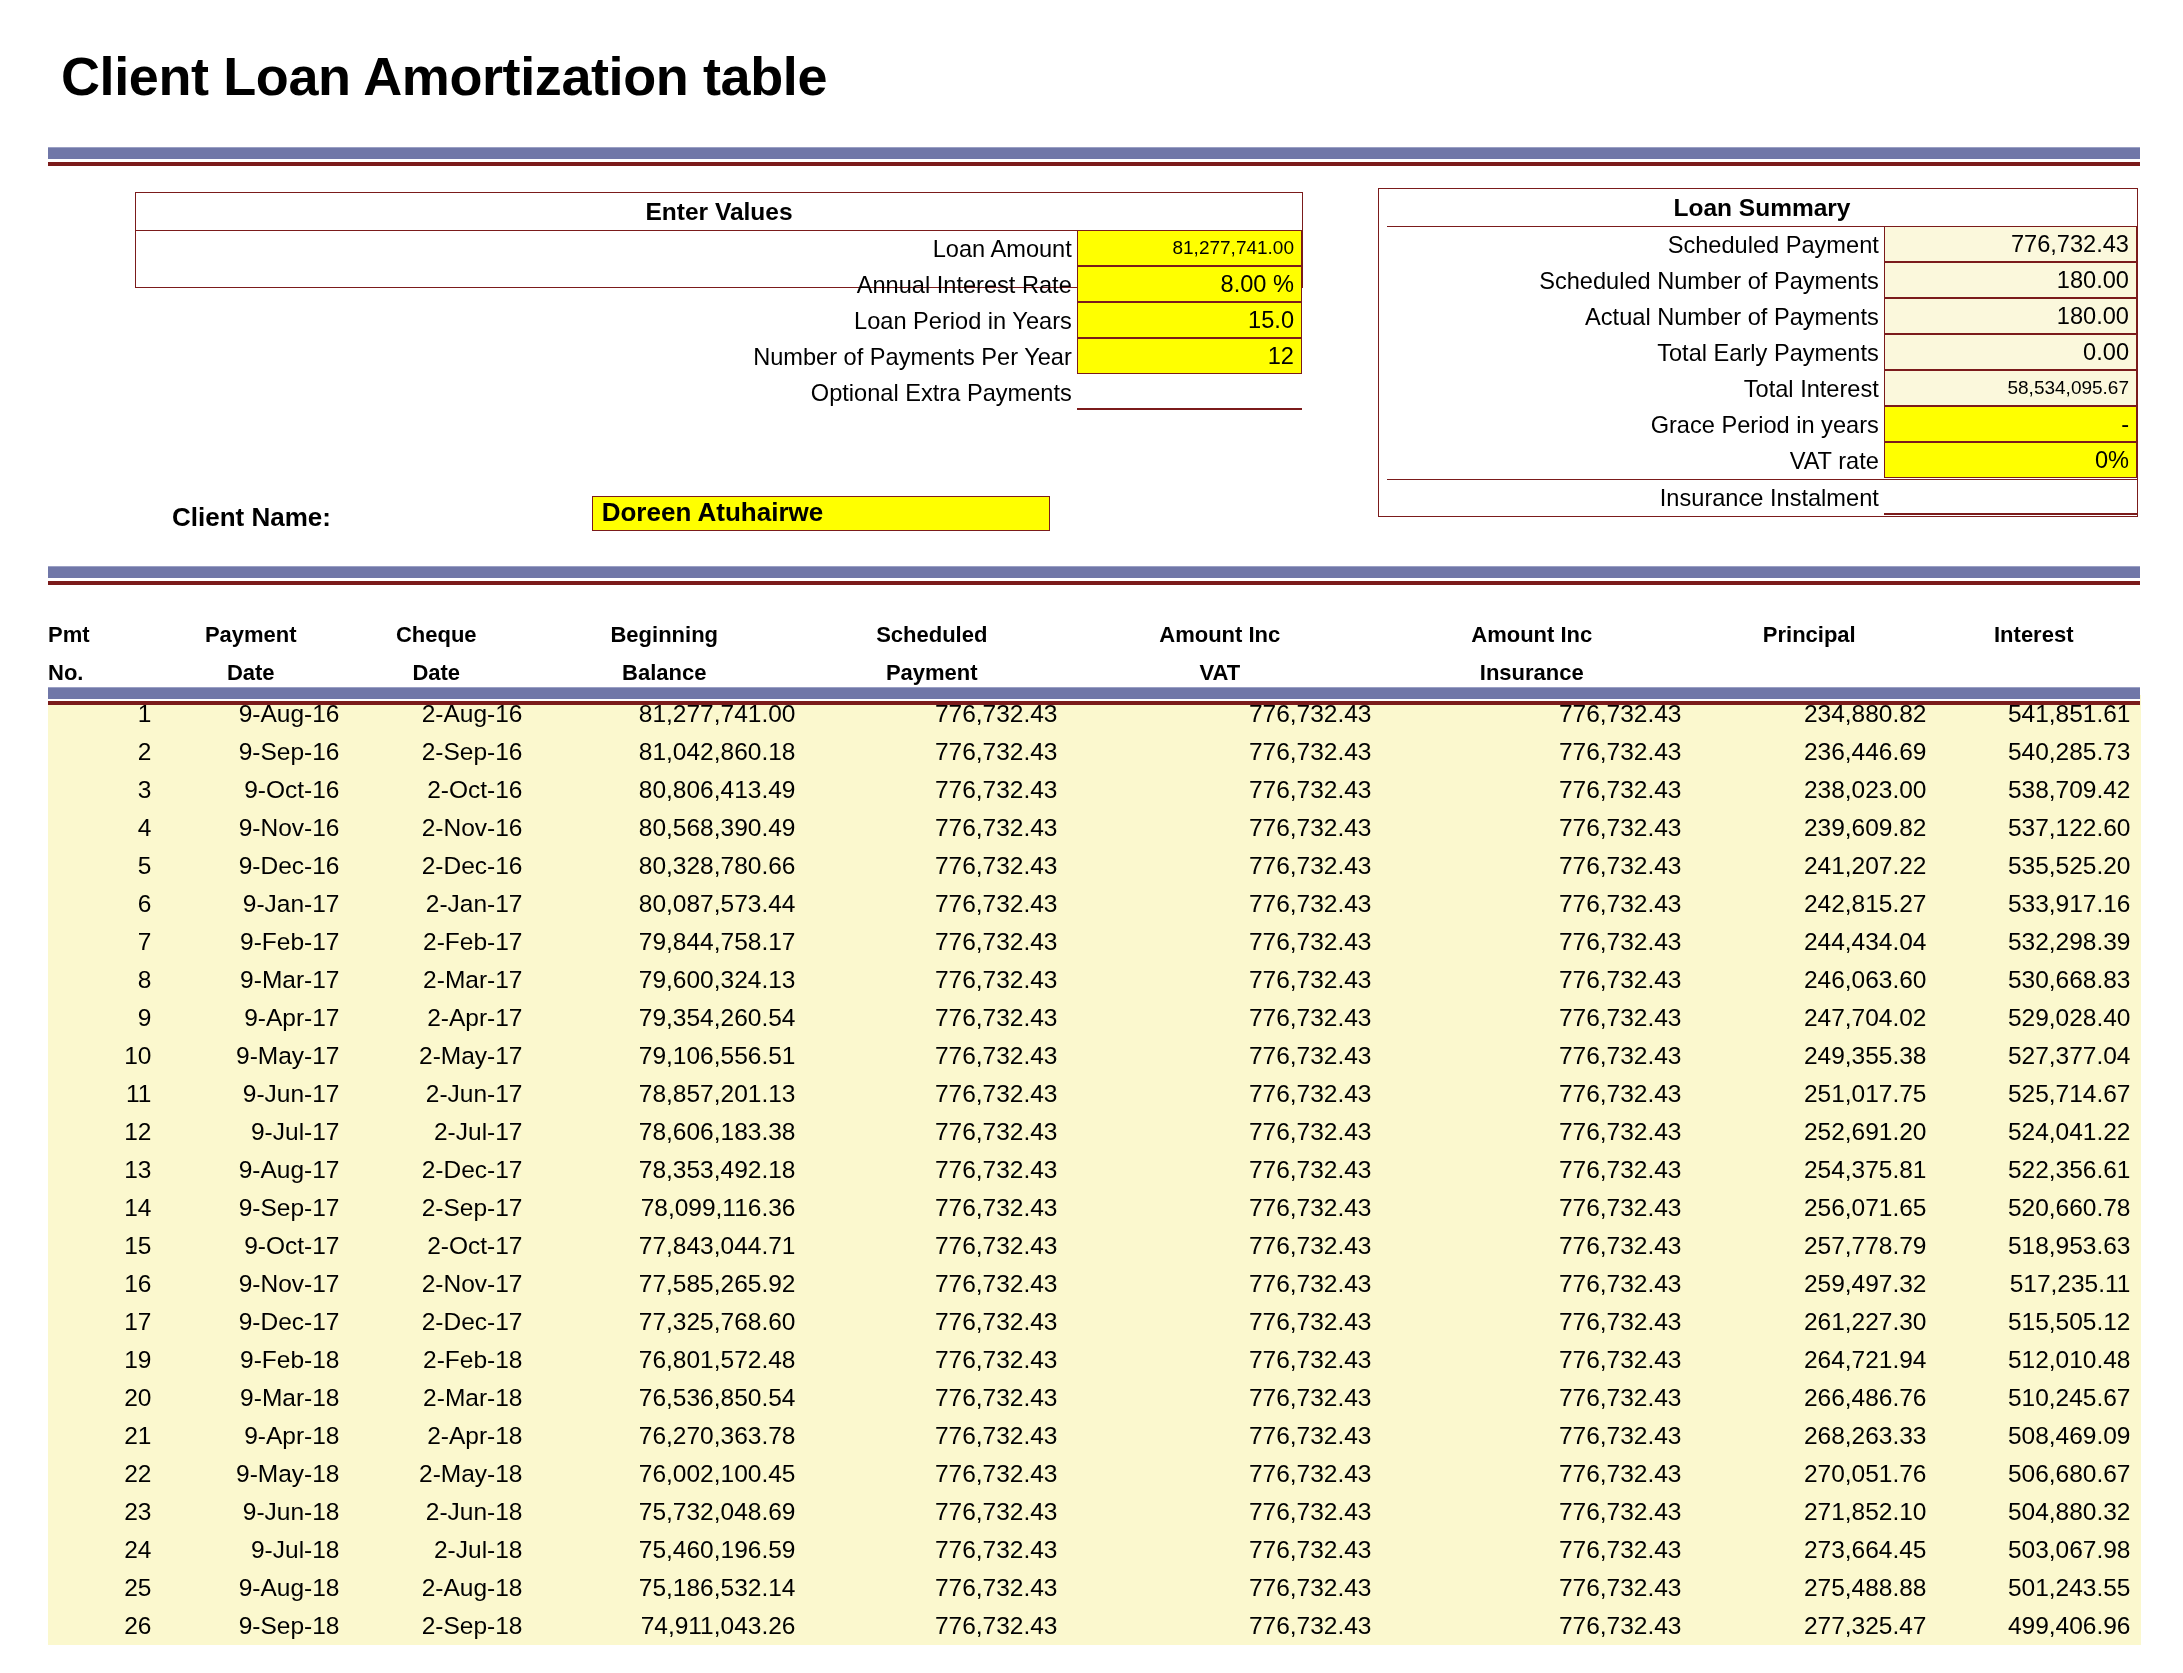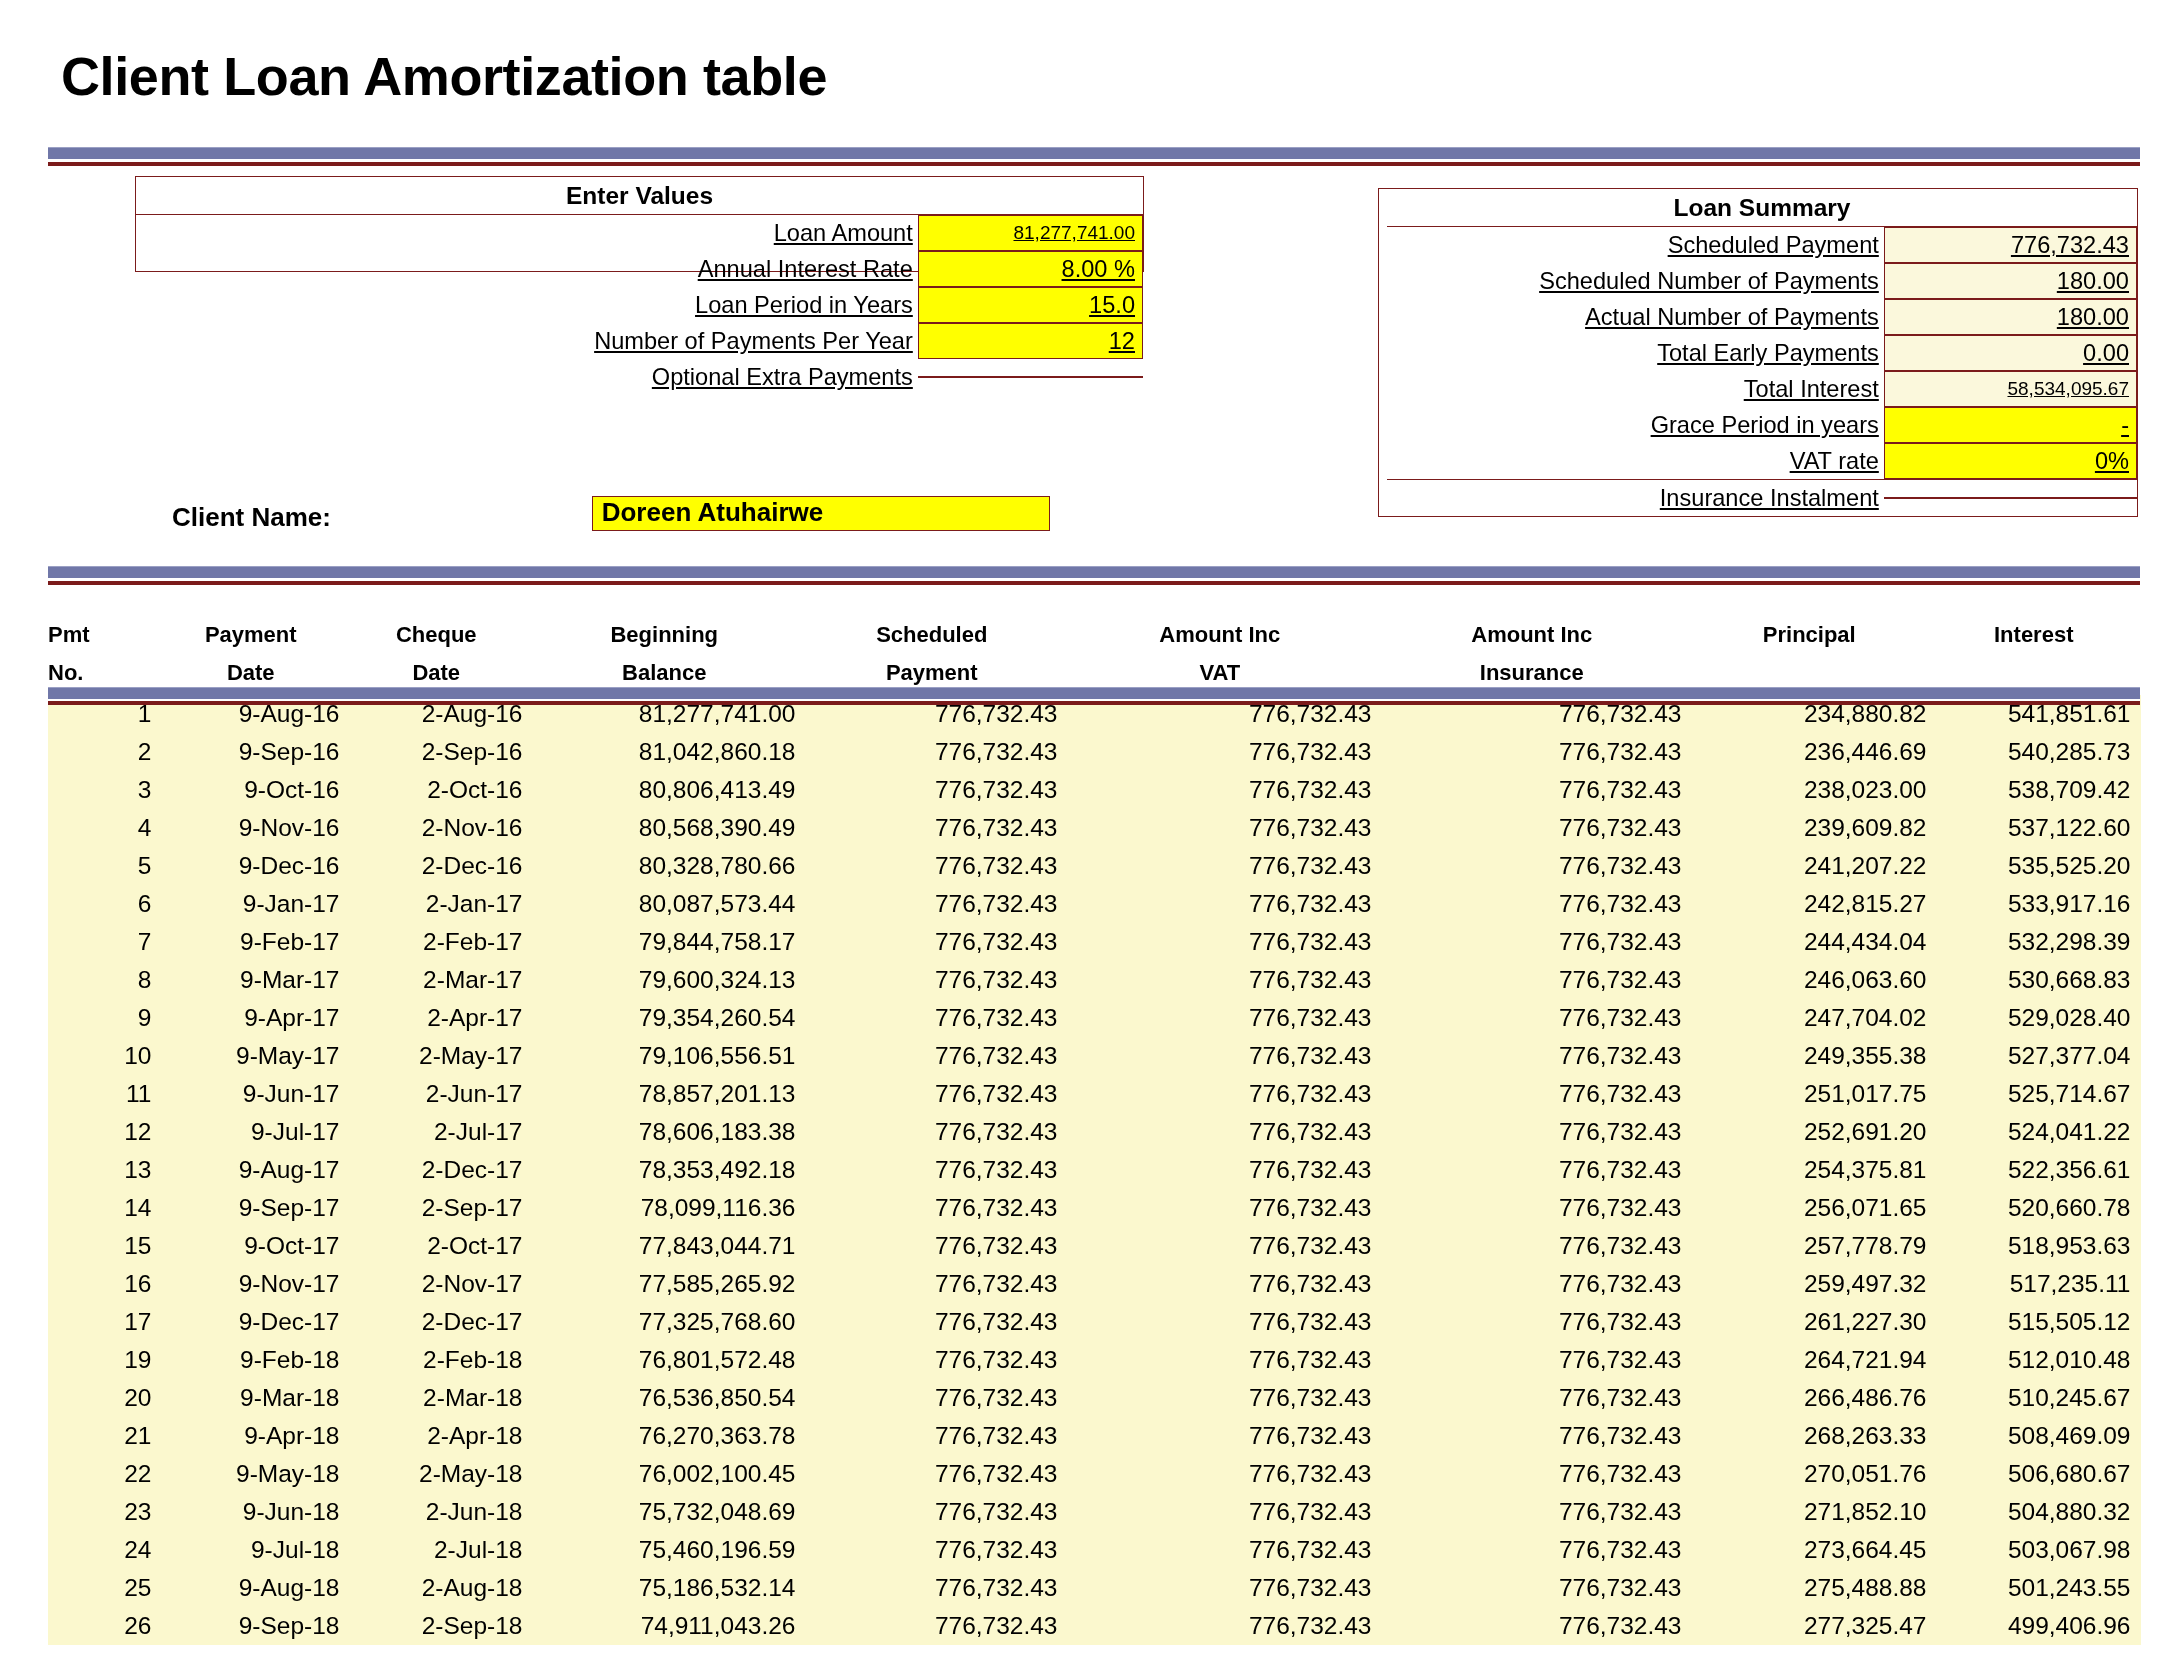--- a/index.html
+++ b/index.html
@@ -64,23 +64,22 @@
     line-height: 38px;
     height: 38px;
     border-bottom: 1.7px solid #7b1b1b;
     box-sizing: border-box;
     background: #ffffff;
   }
   .panel-body { display: block; }
 
   .prow {
     display: flex;
-    align-items: center;
+    align-items: flex-end;
     height: 36px;
-    text-decoration: underline;
   }
   .plabel {
     flex: 1 1 auto;
     text-align: right;
     font-size: 23.6px;
     line-height: 36px;
     padding-right: 5.2px;
     white-space: nowrap;
     overflow: hidden;
   }
@@ -97,22 +96,22 @@
     white-space: nowrap;
     overflow: hidden;
   }
   .pval.yellow   { background: #ffff00; }
   .pval.cream    { background: #fbf8dc; }
   .pval.small    { font-size: 19px; }
 
   
   #panel-enter {
     left: 135px;
-    top: 176px;
-    width: 1009px;
+    top: 192px;
+    width: 1168px;
     height: 96px;
   }
   #panel-enter .panel-body { padding-bottom: 3.5px; }
   #panel-enter .pval { flex-basis: 225px; }
 
   
   #panel-summary {
     left: 1378px;
     top: 188px;
     width: 760px;

